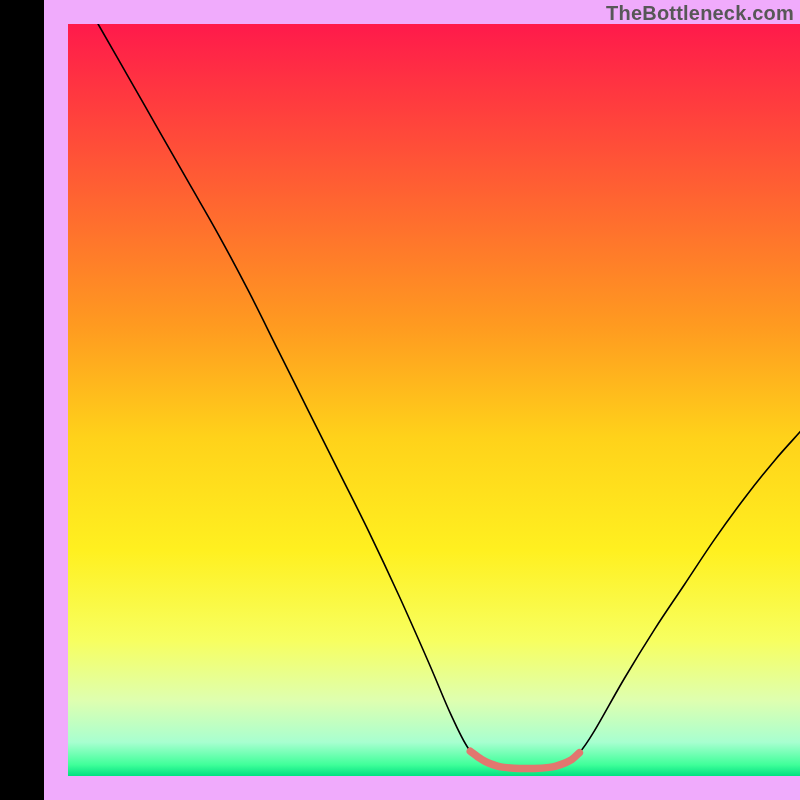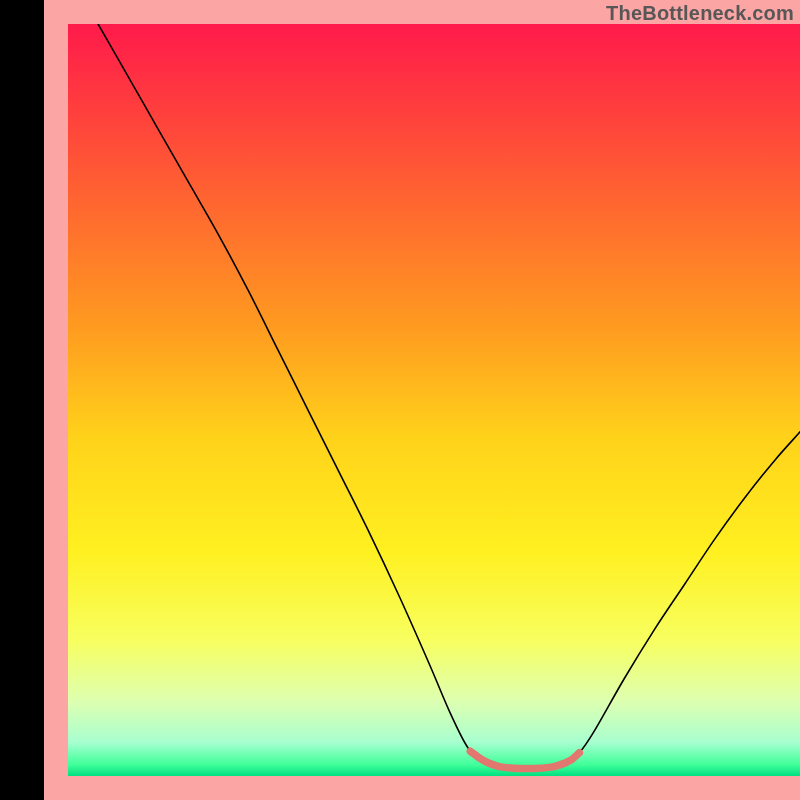--- a/index.html
+++ b/index.html
@@ -7,21 +7,21 @@
     padding: 0;
     width: 800px;
     height: 800px;
     background: #000000;
     overflow: hidden;
     font-family: Arial, Helvetica, sans-serif;
   }
   .frame {
     position: absolute;
     inset: 0;
-    background: #fca5a5;
+    background: #f0abfc;
     margin-left: 44px;
   }
   .plot-area {
     position: absolute;
     left: 24px;
     top: 24px;
     width: 752px;
     height: 752px;
     overflow: hidden;
   }

